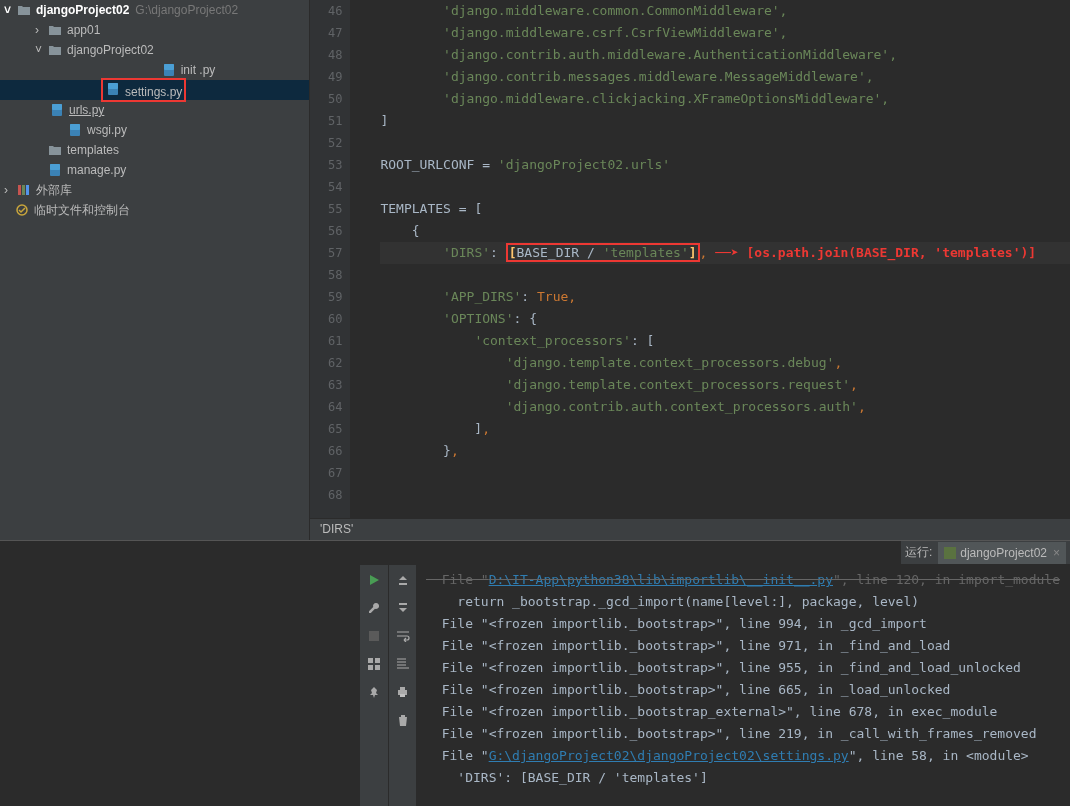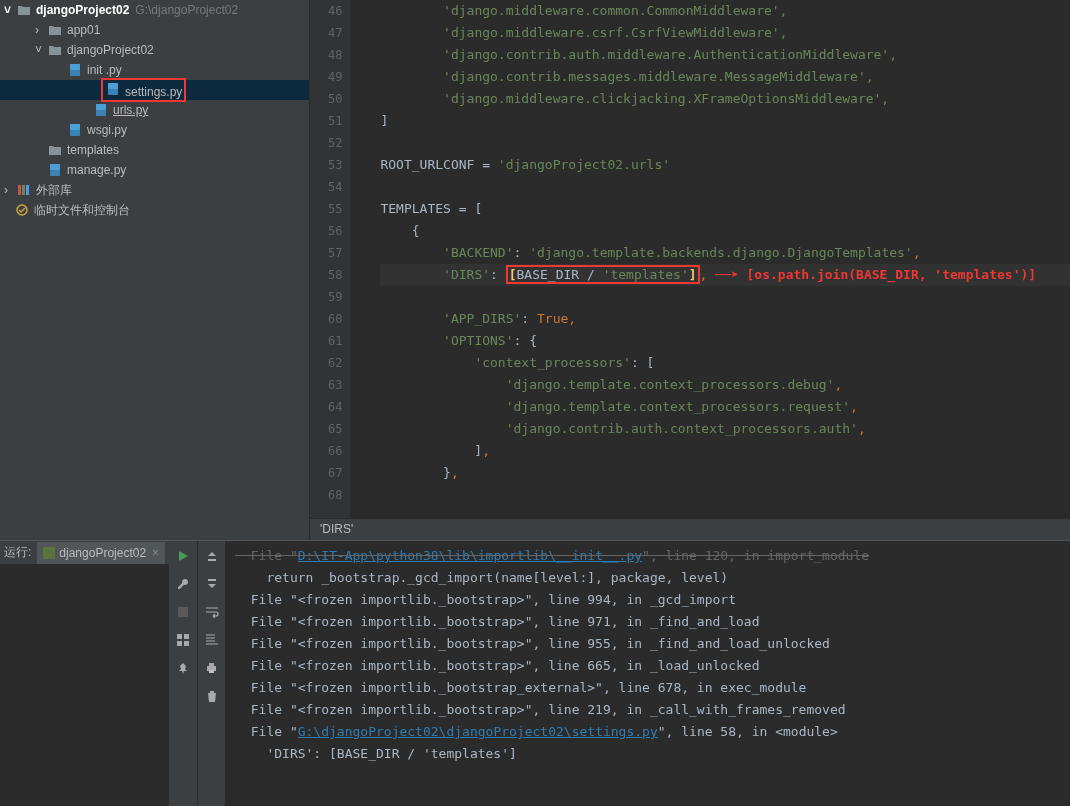--- a/index.html
+++ b/index.html
@@ -22,21 +22,21 @@
 .code-line.current { background: #323232; }
 .kw { color: #cc7832; }
 .str { color: #6a8759; }
 .op { color: #a9b7c6; }
 .bool { color: #cc7832; }
 .red-box-code { border: 2px solid #ed3833; padding: 0 1px; }
 .orange-bracket { color: #ffc66d; font-weight: bold; }
 .annotation { color: #ed3833; font-weight: bold; position: absolute; }
 .arrow { color: #ed3833; font-weight: bold; }
 .breadcrumb-bar { height: 22px; background: #3c3f41; border-top: 1px solid #2b2b2b; padding: 3px 10px; color: #bbbbbb; font-size: 12px; }
-.bottom-section { flex: 1; display: flex; background: #2b2b2b; border-top: 1px solid #555; }
+.bottom-section { flex: 1; display: flex; flex-direction: column; background: #2b2b2b; border-top: 1px solid #555; align-items: flex-end; }
 .run-tab-bar { height: 24px; background: #3c3f41; display: flex; align-items: center; padding: 0 4px; color: #bbbbbb; border-bottom: 1px solid #2b2b2b; }
 .run-tab { display: flex; align-items: center; padding: 0 6px; height: 22px; background: #515658; margin-left: 6px; }
 .run-tab .close { margin-left: 6px; color: #888; }
 .console-area { display: flex; flex: 1; }
 .console-toolbar-left { width: 28px; background: #3c3f41; display: flex; flex-direction: column; align-items: center; padding-top: 6px; gap: 10px; }
 .console-toolbar-left2 { width: 28px; background: #3c3f41; display: flex; flex-direction: column; align-items: center; padding-top: 6px; gap: 10px; border-left: 1px solid #2b2b2b; }
 .tool-btn { width: 18px; height: 18px; display: flex; align-items: center; justify-content: center; cursor: pointer; color: #a9a9a9; }
 .console-output { flex: 1; font-family: "Consolas", monospace; font-size: 13px; line-height: 22px; padding: 4px 10px; color: #a9b7c6; overflow: hidden; }
 .console-line { white-space: pre; }
 .link { color: #2f7db2; text-decoration: underline; }
@@ -73,40 +73,40 @@
           </div>
           <div class="tree-item" style="padding-left: 35px;">
             <span class="chevron">˅</span>
             <span class="icon">
               <svg width="14" height="12" viewBox="0 0 14 12">
                 <path fill="#87939a" d="M1 2h4l1 1h7v8H1z"></path>
               </svg>
             </span>
             <span>djangoProject02</span>
           </div>
-          <div class="tree-item" style="padding-left: 55px;">
+          <div class="tree-item" style="padding-left: 55px; justify-content: center;">
             <span class="chevron"></span>
             <span class="icon">
               <svg width="14" height="14" viewBox="0 0 14 14">
                 <rect x="2" y="1" width="10" height="12" rx="1" fill="#3b82b5"></rect>
                 <rect x="2" y="1" width="10" height="6" rx="1" fill="#4b9fd5"></rect>
               </svg>
             </span>
             <span>init   .py</span>
           </div>
           <div class="tree-item selected" style="padding-left: 87px;">
             <span class="chevron"></span>
             <span class="red-box-tree"><span class="icon">
                 <svg width="14" height="14" viewBox="0 0 14 14">
                   <rect x="2" y="1" width="10" height="12" rx="1" fill="#3b82b5"></rect>
                   <rect x="2" y="1" width="10" height="6" rx="1" fill="#4b9fd5"></rect>
                 </svg>
               </span><span>settings.py</span></span>
           </div>
-          <div class="tree-item" style="padding-left: 81px; text-decoration: underline;">
+          <div class="tree-item" style="padding-left: 37px; text-decoration: underline;">
             <span class="chevron"></span>
             <span class="icon">
               <svg width="14" height="14" viewBox="0 0 14 14">
                 <rect x="2" y="1" width="10" height="12" rx="1" fill="#3b82b5"></rect>
                 <rect x="2" y="1" width="10" height="6" rx="1" fill="#4b9fd5"></rect>
               </svg>
             </span>
             <span>urls.py</span>
           </div>
           <div class="tree-item" style="padding-left: 55px;">
@@ -193,21 +193,20 @@
           <div class="code-line">    <span class="str">    'django.middleware.csrf.CsrfViewMiddleware',</span></div>
           <div class="code-line">    <span class="str">    'django.contrib.auth.middleware.AuthenticationMiddleware',</span></div>
           <div class="code-line">    <span class="str">    'django.contrib.messages.middleware.MessageMiddleware',</span></div>
           <div class="code-line">    <span class="str">    'django.middleware.clickjacking.XFrameOptionsMiddleware',</span></div>
           <div class="code-line"><span class="op">]</span></div>
           <div class="code-line"> </div>
           <div class="code-line"><span class="op"><span>ROOT_URLCONF</span> = </span><span class="str">'djangoProject02.urls'</span></div>
           <div class="code-line"> </div>
           <div class="code-line"><span class="op"><span>TEMPLATES</span> = [</span></div>
           <div class="code-line"><span class="op">    {</span></div>
-          <div class="code-line"><span class="op">        </span><span class="str">'BACKEND'</span><span class="op">: </span><span class="str">'django.template.backends.django.DjangoTemplates'</span><span class="kw">,</span></div>
           <div class="code-line current"><span class="op">        </span><span class="str">'DIRS'</span><span class="op">: </span><span class="red-box-code"><span class="orange-bracket">[</span><span class="op">BASE_DIR</span><span class="op"> / </span><span class="str">'templates'</span><span class="orange-bracket">]</span></span><span class="kw">,</span><span class="arrow"> ──➤ </span><span class="annotation" style="position:static;">[os.path.join(BASE_DIR, 'templates')]</span></div>
           <div class="code-line"> </div>
           <div class="code-line"><span class="op">        </span><span class="str">'APP_DIRS'</span><span class="op">: </span><span class="bool">True</span><span class="kw">,</span></div>
           <div class="code-line"><span class="op">        </span><span class="str">'OPTIONS'</span><span class="op">: {</span></div>
           <div class="code-line"><span class="op">            </span><span class="str">'context_processors'</span><span class="op">: [</span></div>
           <div class="code-line"><span class="op">                </span><span class="str">'django.template.context_processors.debug'</span><span class="kw">,</span></div>
           <div class="code-line"><span class="op">                </span><span class="str">'django.template.context_processors.request'</span><span class="kw">,</span></div>
           <div class="code-line"><span class="op">                </span><span class="str">'django.contrib.auth.context_processors.auth'</span><span class="kw">,</span></div>
           <div class="code-line"><span class="op">            ]</span><span class="kw">,</span></div>
           <div class="code-line"><span class="op">        }</span><span class="kw">,</span></div>

